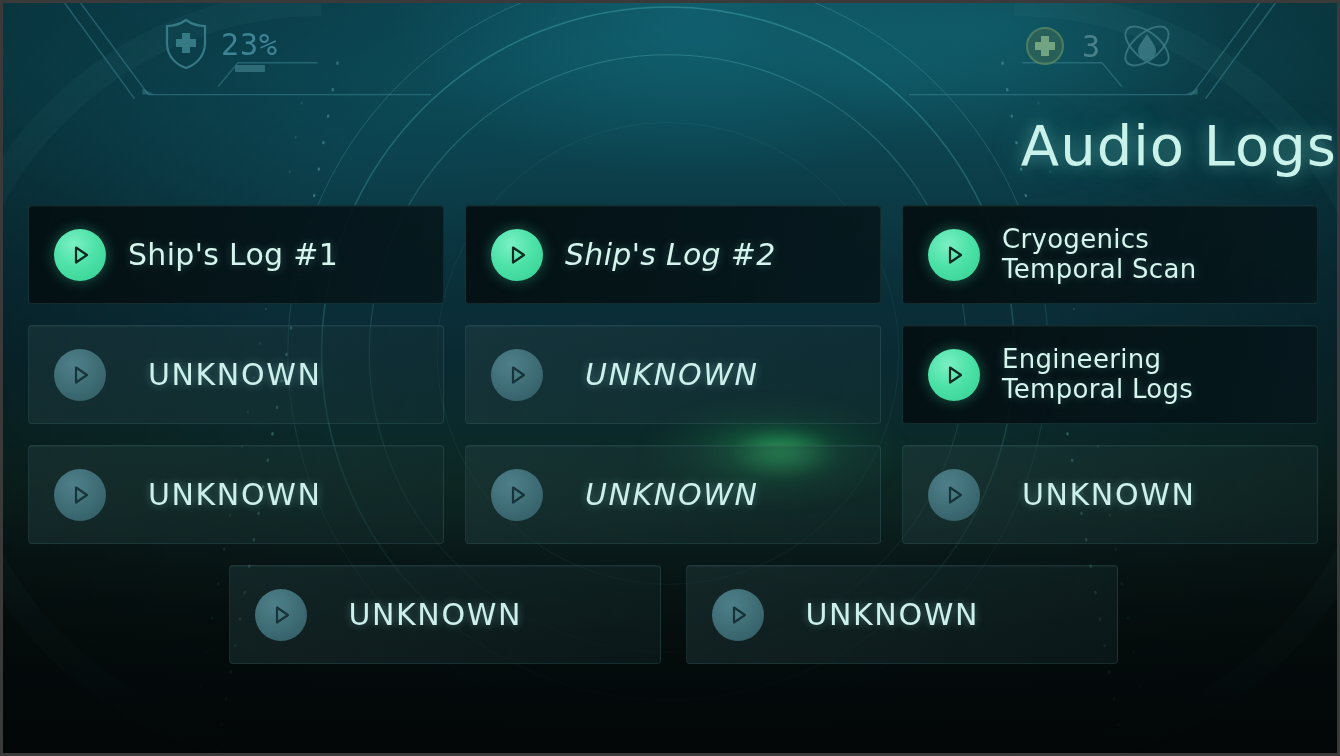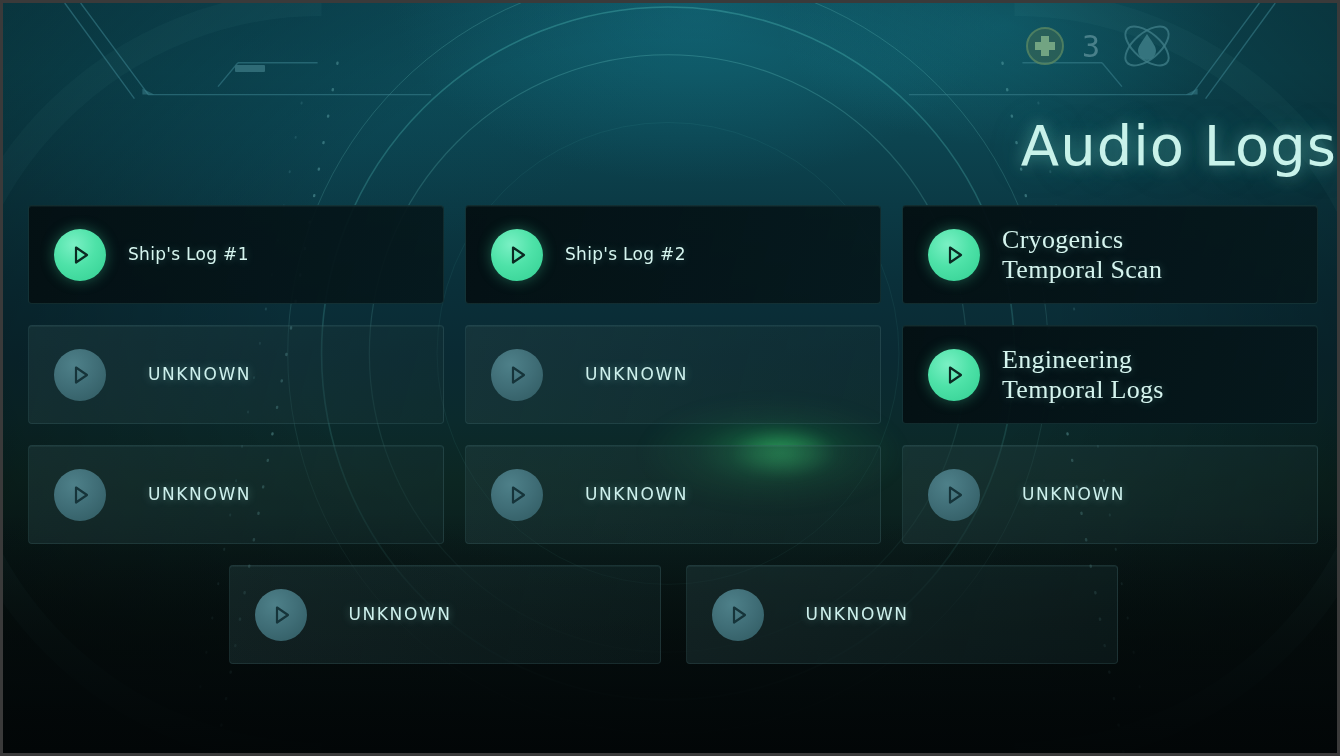--- a/index.html
+++ b/index.html
@@ -131,21 +131,21 @@
     position: relative;
     height: 99px;
     display: flex;
     align-items: center;
     border-radius: 4px;
     padding-left: 25px;
     overflow: hidden;
     cursor: pointer;
   }
   .log-btn.w-l { width: 416px; }
-  .log-btn.w-m { width: 416px; }
+  .log-btn.w-m { width: 416px; font-style: italic; }
   .log-btn.w-r { width: 416px; }
   .log-btn.w-b { width: 432px; }
 
   
   .log-btn.unlocked {
     background: linear-gradient(105deg, rgba(4,16,19,0.97) 0%, rgba(5,20,24,0.95) 55%, rgba(6,24,28,0.92) 100%);
     border: 1px solid rgba(90,175,180,0.17);
     box-shadow: inset 0 1px 0 rgba(120,200,205,0.07);
   }
   
@@ -167,28 +167,28 @@
     background: radial-gradient(circle at 38% 30%, #7af0c4 0%, #4ee2a8 45%, #32cf92 100%);
     box-shadow: 0 0 14px rgba(70,230,170,0.35);
   }
   .play-circle.off {
     background: radial-gradient(circle at 38% 30%, #4e8089 0%, #3f6d76 50%, #2f5960 100%);
   }
   .play-circle svg { display: block; }
 
   .log-label {
     font-family: "DejaVu Sans", sans-serif;
-    font-size: 17px;
+    font-size: 30px;
     line-height: 1.12;
     letter-spacing: 0.3px;
     color: #d6f5ef;
     text-shadow: 0 0 10px rgba(150,240,225,0.30);
     white-space: pre-line;
   }
-  .log-label.two-line { font-size: 26px; font-family: Liberation Serif, serif; }
+  .log-label.two-line { font-size: 26px; }
   .log-label.locked-text {
     color: #cdf0ec;
     letter-spacing: 1.6px;
     text-shadow: 0 0 9px rgba(150,240,230,0.38);
   }
 </style>
 </head>
 <body>
 
 <div id="screen">
@@ -246,20 +246,27 @@
       <path d="M 236 60 L 216 84"></path>
       <path d="M 1104 60 L 1024 60"></path>
       <path d="M 1104 60 L 1124 84"></path>
     </g>
     <g fill="#3d8490" fill-opacity="0.5">
       <path d="M 140 86 L 152 92 L 140 92 Z"></path>
       <path d="M 1200 86 L 1188 92 L 1200 92 Z"></path>
     </g>
   </svg>
 
+  <div class="hud-left">
+    <svg width="46" height="54" viewBox="0 0 46 54">
+      <path d="M23 3 C16 8 9 9 4 9 L4 26 C4 40 14 48 23 51 C32 48 42 40 42 26 L42 9 C37 9 30 8 23 3 Z" fill="none" stroke="#3d8490" stroke-opacity="0.85" stroke-width="2.2"></path>
+      <path d="M19 16 h8 v6 h6 v8 h-6 v6 h-8 v-6 h-6 v-8 h6 z" fill="#3d8490" fill-opacity="0.85"></path>
+    </svg>
+    <span class="hud-value">23%</span>
+  </div>
   <div class="hp-bar"></div>
 
   <div class="hud-right">
     <svg width="42" height="42" viewBox="0 0 42 42">
       <circle cx="21" cy="21" r="18" fill="#4a6f52" fill-opacity="0.45" stroke="#5c8a63" stroke-opacity="0.75" stroke-width="2"></circle>
       <path d="M17 11 h8 v6 h6 v8 h-6 v6 h-8 v-6 h-6 v-8 h6 z" fill="#7fb089" fill-opacity="0.85"></path>
     </svg>
     <span class="hud-value right">3</span>
     <svg width="60" height="58" viewBox="0 0 60 58">
       <g fill="none" stroke="#3d7c86" stroke-opacity="0.80" stroke-width="2">

